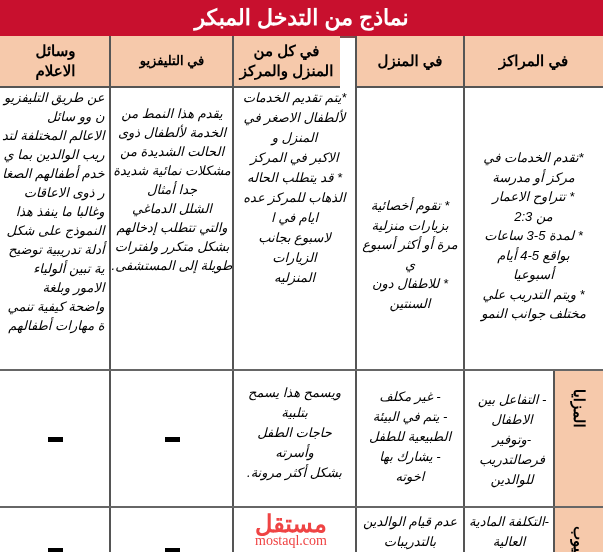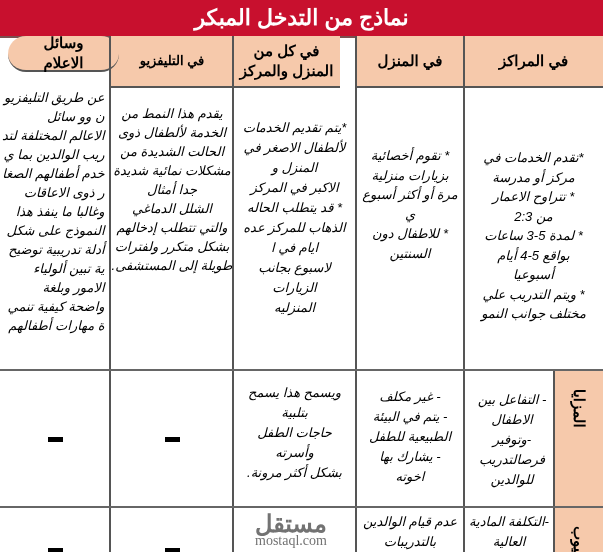--- a/index.html
+++ b/index.html
@@ -12,53 +12,53 @@
     direction:rtl;
   }
   .cell { position:absolute; box-sizing:border-box; display:flex; align-items:center; justify-content:center; text-align:center; direction:rtl; color:#000; }
   .head { background:#f6c9ab; font-weight:bold; font-size:15px; line-height:20px; border-bottom:2px solid #555; }
   .vline { position:absolute; background:#555; width:2px; }
   .hline { position:absolute; background:#666; height:2px; }
   .body-text { font-size:13px; line-height:19.5px; white-space:pre-line;font-style:italic; }
   .rowhead { background:#f6c9ab; }
   .rowhead span { writing-mode:vertical-rl; font-weight:bold; font-size:15px; color:#000; }
   .dash { display:inline-block; width:15px; height:5px; background:#000; }
-  .watermark { position:absolute; left:255px; top:512px; color:#737373; text-align:center; font-family:"Liberation Sans", sans-serif; }
+  .watermark { position:absolute; left:255px; top:512px; color:#ef4444; text-align:center; font-family:"Liberation Sans", sans-serif; }
   .watermark .wm-ar { font-size:24px; font-weight:bold; line-height:24px; direction:rtl; }
   .watermark .wm-en { font-size:14px; line-height:10px;font-family:Liberation Serif, serif; }
 </style>
 </head>
 <body>
 
 <div class="title-bar">نماذج من التدخل المبكر</div>
 
 <div class="cell head" style="left:464px;top:36px;width:139px;height:52px;white-space:pre-line;">في المراكز</div>
 <div class="cell head" style="left:356px;top:36px;width:108px;height:52px;white-space:pre-line;">في المنزل</div>
 <div class="cell head" style="left:233px;top:36px;width:107px;height:52px;white-space:pre-line;">في كل من
 المنزل والمركز</div>
 <div class="cell head" style="left:111px;top:36px;width:122px;height:52px;white-space:pre-line;font-size:13px;">في التليفزيو</div>
-<div class="cell head" style="left:8px;top:36px;width:111px;height:36px;white-space:pre-line;border-radius:18px;">وسائل
+<div class="cell head" style="left:0px;top:36px;width:111px;height:52px;white-space:pre-line;">وسائل
 الاعلام</div>
 
 <div class="cell body-text" style="left:464px;top:88px;width:139px;height:282px;padding-top:14px;">*تقدم الخدمات في
 مركز أو مدرسة
 * تتراوح الاعمار
 من 2:3
 * لمدة 5-3 ساعات
 بواقع 5-4 أيام
 أسبوعيا
 * ويتم التدريب علي
 مختلف جوانب النمو</div>
-<div class="cell body-text" style="left:356px;top:88px;width:108px;height:282px;align-items:flex-start;padding-top:58px;">* تقوم أخصائية
+<div class="cell body-text" style="left:356px;top:88px;width:108px;height:282px;align-items:flex-start;padding-top:108px;">* تقوم أخصائية
 بزيارات منزلية
 مرة أو أكثر أسبوع
 ي
 * للاطفال دون
 السنتين</div>
-<div class="cell body-text" style="left:233px;top:88px;width:123px;height:282px;align-items:flex-start;padding-top:30px;line-height:20px;">*يتم تقديم الخدمات
+<div class="cell body-text" style="left:233px;top:88px;width:123px;height:282px;align-items:flex-start;line-height:20px;">*يتم تقديم الخدمات
 لألطفال الاصغر في
 المنزل و
 الاكبر في المركز
 * قد يتطلب الحاله
 الذهاب للمركز عده
 ايام في ا
 لاسبوع بجانب
 الزيارات
 المنزليه</div>
 <div class="cell body-text" style="left:111px;top:88px;width:122px;height:282px;align-items:flex-start;padding-top:0px;line-height:19px;margin-top:16px;">يقدم هذا النمط من

